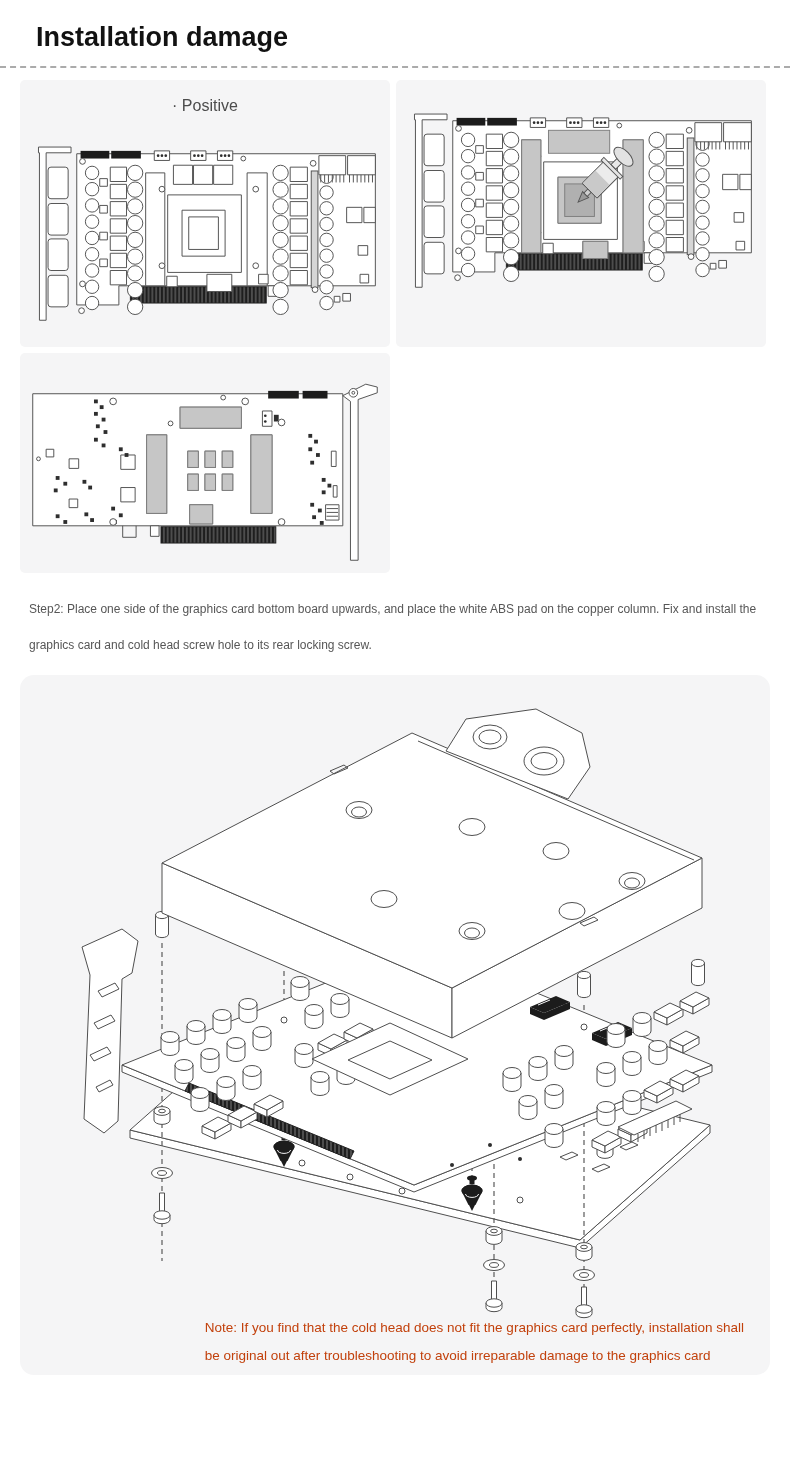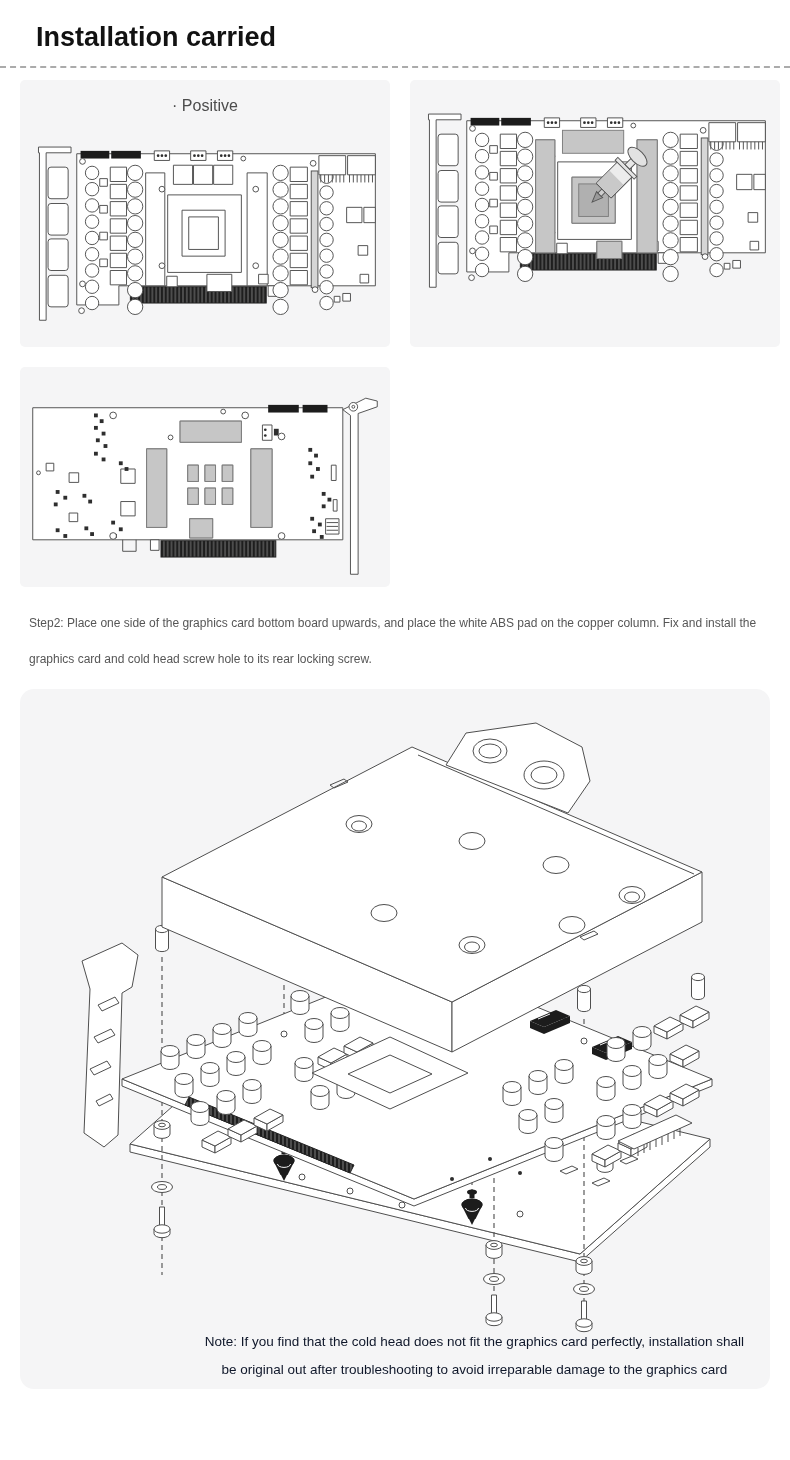--- a/index.html
+++ b/index.html
@@ -4,29 +4,29 @@
 <style>
   html,body{margin:0;padding:0;}
   body{
     width:790px;height:1460px;background:#ffffff;overflow:hidden;
     font-family:"Liberation Sans", sans-serif;color:#565656;position:relative;
   }
   .title{margin:22px 0 0 36px;font-size:27px;font-weight:700;color:var(--title-text,#121212);}
   .divider{margin-top:13px;border-top:2px dashed #ababab;height:0;}
   .step1-h{margin:17px 0 0 29px;font-size:15.5px;color:var(--body-text,#565656);}
   .step1-d{margin:7px 0 0 78px;width:600px;font-size:12.8px;line-height:20.5px;color:var(--body-text,#565656);}
-  .grid{margin:12px 20px 0 20px;display:grid;grid-template-columns:370px 370px;grid-template-rows:267px 220px;gap:20px;}
+  .grid{margin:12px 20px 0 20px;display:grid;grid-template-columns:370px 370px;grid-template-rows:267px 220px;gap:6px;}
   .panel{background:var(--panel-bg,#f5f5f6);border-radius:5px;overflow:hidden;}
   .panel-label{text-align:center;font-size:16px;color:#4c4c4c;margin-top:17px;}
   svg.card{display:block;margin:8px auto 0 auto;}
   .row2 svg.card{margin-top:10px;}
   .step2{margin:18px 28px 0 29px;font-size:12px;line-height:36px;color:var(--body-text,#565656);}
   .hero{position:relative;margin:12px 0 0 20px;width:750px;height:700px;background:var(--panel-bg,#f5f5f6);border-radius:14px;overflow:hidden;}
   .hero svg{position:absolute;left:0;top:0;}
-  .note{position:absolute;right:26px;bottom:5px;text-align:center;font-size:13.5px;line-height:28px;color:#0f172a;}
+  .note{position:absolute;right:26px;bottom:5px;text-align:left;font-size:13.5px;line-height:28px;color:#c2410c;}
   
   svg .s{fill:#ffffff;stroke:#4f4f4f;stroke-width:1;stroke-linejoin:round;}
   svg .nf{fill:none;stroke:#4f4f4f;stroke-width:1;stroke-linejoin:round;}
   svg .d{fill:#1c1c1c;stroke:none;}
   svg .lg{fill:#d6d6d6;stroke:#4f4f4f;stroke-width:1;}
   svg .g{fill:var(--pad-gray,#c6c6c6);stroke:#7e7e7e;stroke-width:1;}
   svg .g2{fill:#b0b0b0;stroke:#7e7e7e;stroke-width:1;}
   svg .tiny{fill:#2e2e2e;stroke:none;}
   svg .dash{fill:none;stroke:#5a5a5a;stroke-width:1.2;stroke-dasharray:5 4;}
   svg .hl{stroke:#f5f5f6;fill:none;stroke-width:1;}
@@ -318,21 +318,21 @@
       <rect x="-10.2" y="-36" width="20.4" height="18.5" fill="#c9c9c9"></rect>
       <rect x="-14" y="-52" width="28" height="4" fill="#e4e4e4" stroke="#555"></rect>
       <rect x="-3.5" y="-63" width="7" height="11" fill="#e8e8e8" stroke="#555"></rect>
       <ellipse cx="0" cy="-67" rx="12.5" ry="6.5" fill="#e2e2e2" stroke="#555"></ellipse>
     </g>
   </defs>
 </svg>
 
 <div class="page">
 
-  <h1 class="title">Installation carried</h1>
+  <h1 class="title">Installation damage</h1>
   <div class="divider"></div>
 
 
   <section class="grid">
 
     <div class="panel">
       <div class="panel-label">· Positive</div>
       <svg class="card" width="356" height="206" viewBox="0 0 372 215">
         <use href="#cardF"></use>
       </svg>

